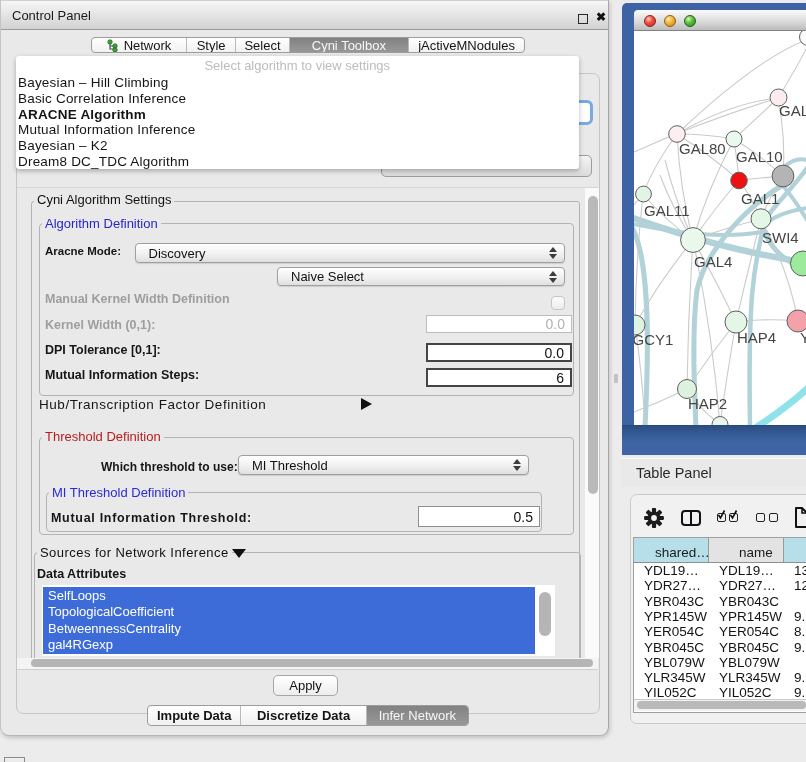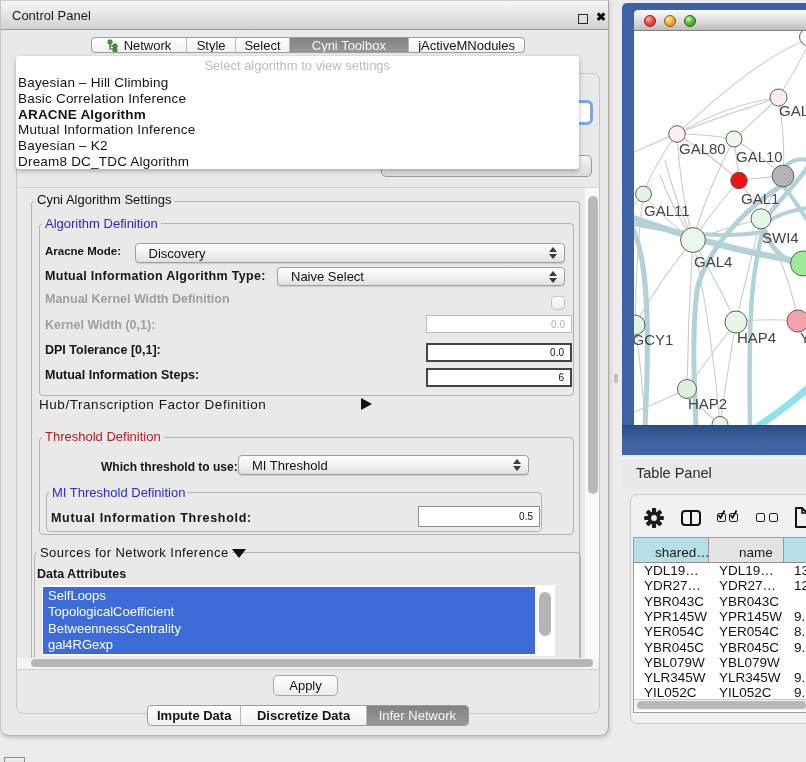--- a/index.html
+++ b/index.html
@@ -3,21 +3,21 @@
 <meta charset="utf-8">
 <style>
 html,body{margin:0;padding:0}
 body{width:806px;height:762px;overflow:hidden;background:#ececec;font-family:"Liberation Sans",sans-serif;position:relative}
 .abs{position:absolute}
 .lbl{position:absolute;font-weight:bold;font-size:12.5px;color:#161616;white-space:nowrap}
 .dis{color:#9e9e9e}
 .txt{position:absolute;white-space:nowrap}
 .grp{position:absolute;border:1px solid #b3b3b3;border-radius:4px}
 .gl{position:absolute;font-size:13px;background:#e9e9e9;padding:0 3px;white-space:nowrap;line-height:13px}
-.inp{position:absolute;background:#fff;font-size:10px;color:#111;text-align:right;box-sizing:border-box;padding:0 6px 0 16px;display:flex;align-items:center;justify-content:flex-end}
+.inp{position:absolute;background:#fff;font-size:14px;color:#111;text-align:right;box-sizing:border-box;padding:0 6px 0 16px;display:flex;align-items:center;justify-content:flex-end}
 .combo{position:absolute;border:1px solid #9f9f9f;border-radius:4px;background:linear-gradient(#ffffff,#efefef 60%,#dfdfdf);box-shadow:0 1px 1px rgba(0,0,0,.12);box-sizing:border-box}
 .cv{position:absolute;left:13px;top:0;height:100%;display:flex;align-items:center;font-size:13px;color:#111;white-space:nowrap}
 .ud{position:absolute;right:7px;top:50%;width:8px;height:14px;margin-top:-7px}
 .ud:before{content:"";position:absolute;left:0;top:1px;border-left:4px solid transparent;border-right:4px solid transparent;border-bottom:5px solid #3c3c3c}
 .ud:after{content:"";position:absolute;left:0;bottom:1px;border-left:4px solid transparent;border-right:4px solid transparent;border-top:5px solid #3c3c3c}
 .seg{position:absolute;display:flex;border:1px solid #9d9d9d;border-radius:4px;background:linear-gradient(#ffffff,#f1f1f1);overflow:hidden;box-sizing:border-box}
 .seg>div{display:flex;align-items:center;justify-content:center;font-size:13px;color:#141414;border-left:1px solid #b9b9b9;box-sizing:border-box}
 .seg>div:first-child{border-left:none}
 .seg .sel{background:linear-gradient(#828282,#989898);color:#f7f7f7}
 </style>
@@ -42,21 +42,20 @@
 
   <div class="grp" style="left:38px;top:223px;width:533px;height:171px"></div>
   <div class="gl" style="left:41px;top:217px;color:#2626cc">Algorithm Definition</div>
 
   <div class="lbl" style="left:44px;top:244.5px;font-size:11.5px">Aracne Mode:</div>
   <div class="combo" style="left:133.5px;top:243px;width:430.5px;height:20px">
       <span class="cv">Discovery</span>
       <span class="ud"></span>
     </div>
 
-  <div class="lbl" style="left:44px;top:269px;letter-spacing:0.3px">Mutual Information Algorithm Type:</div>
   <div class="combo" style="left:276px;top:267px;width:288px;height:19px">
       <span class="cv">Naive Select</span>
       <span class="ud"></span>
     </div>
 
   <div class="lbl dis" style="left:44px;top:292px">Manual Kernel Width Definition</div>
   <div class="abs" style="left:550px;top:296px;width:14px;height:14px;border-radius:4px;background:linear-gradient(#fcfcfc,#ececec);border:1px solid #c6c6c6;box-sizing:border-box"></div>
 
   <div class="lbl dis" style="left:44px;top:317.5px">Kernel Width (0,1):</div>
   <div class="inp" style="left:425px;top:315px;width:146px;height:18px;border:1px solid #bdbdbd;color:#b2b2b2">0.0</div>

